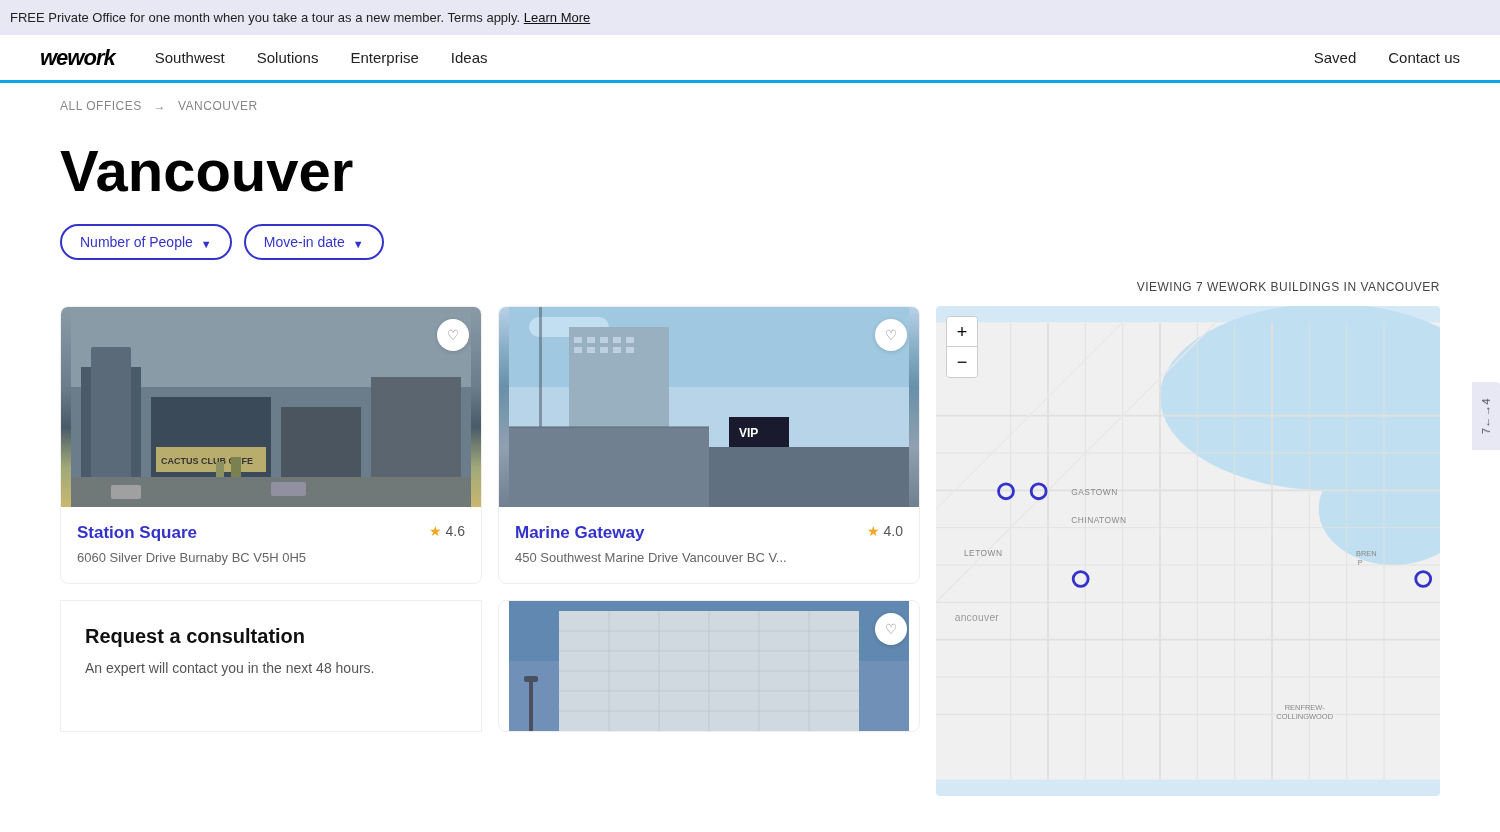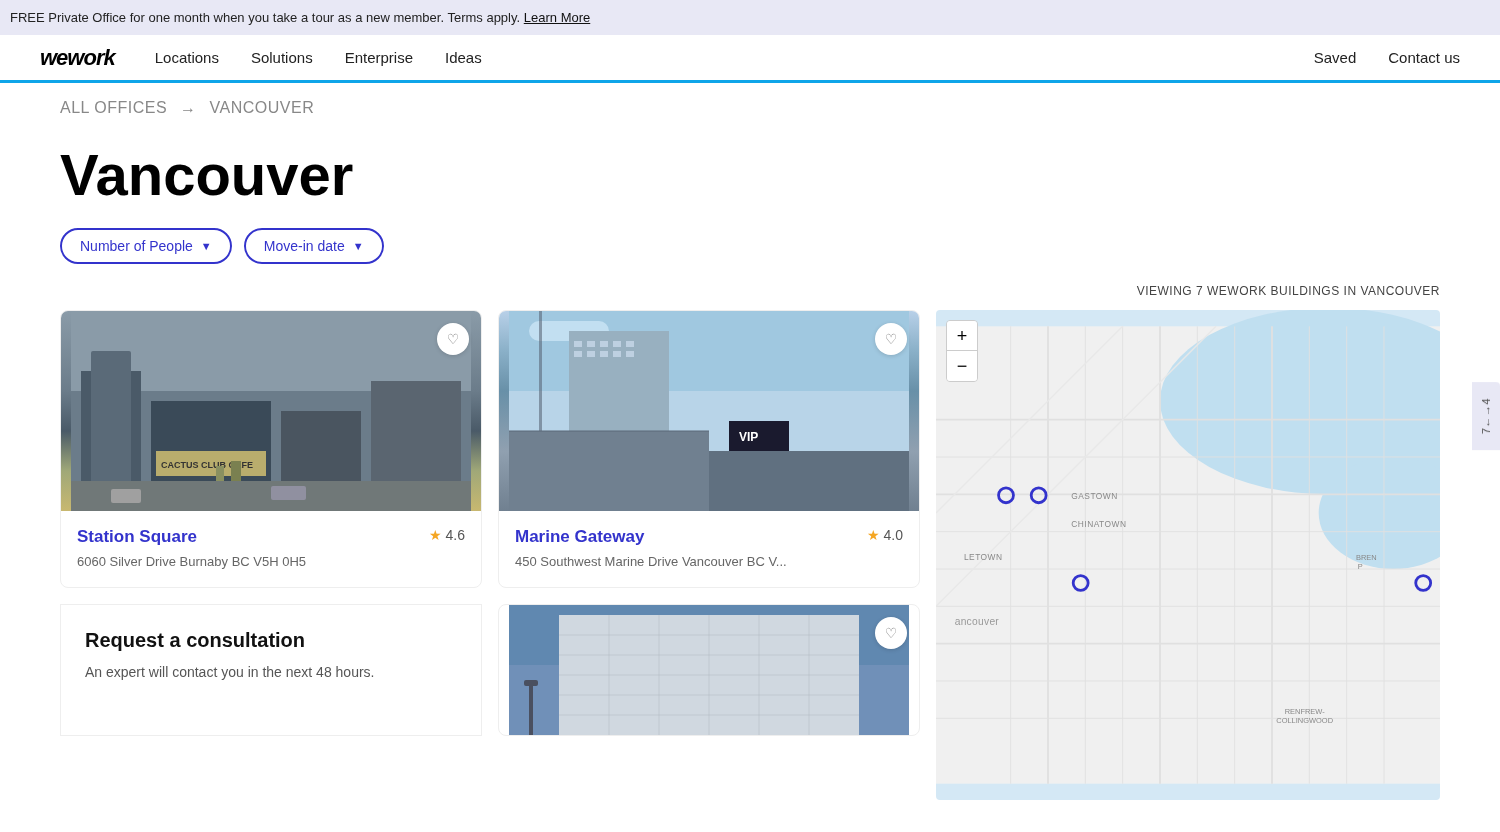--- a/index.html
+++ b/index.html
@@ -44,21 +44,21 @@
     .nav-right a {
       text-decoration: none;
       color: #222;
       font-size: 15px;
       cursor: pointer;
     }
 
     
     .breadcrumb {
       padding: 16px 60px 0;
-      font-size: 16px;
+      font-size: 12px;
       color: #888;
       text-transform: uppercase;
       letter-spacing: 0.5px;
     }
     .breadcrumb a { color: #888; text-decoration: none; cursor: pointer; }
     .breadcrumb .sep { margin: 0 8px; }
 
     
     .page-header {
       padding: 24px 60px 0;
@@ -77,21 +77,21 @@
     }
     .filter-btn {
       border: 2px solid #3333cc;
       background: #fff;
       color: #3333cc;
       border-radius: 24px;
       padding: 8px 18px;
       font-size: 14px;
       cursor: pointer;
       display: flex;
-      align-items: center;
+      align-items: flex-end;
       gap: 8px;
     }
     .filter-btn .arrow { font-size: 11px; }
 
     
     .viewing-count {
       text-align: right;
       font-size: 12px;
       color: #444;
       letter-spacing: 0.5px;
@@ -279,21 +279,21 @@
 <div class="banner">
   <span>FREE Private Office for one month when you take a tour as a new member. Terms apply.</span>
   <a>Learn More</a>
 </div>
 
 <nav>
   <div class="logo">
     <span>wework</span>
   </div>
   <div class="nav-links">
-    <a>Locations</a>
+    <a>Southwest</a>
     <a>Solutions</a>
     <a>Enterprise</a>
     <a>Ideas</a>
   </div>
   <div class="nav-right">
     <a>Saved</a>
     <a>Contact us</a>
   </div>
 </nav>
 

